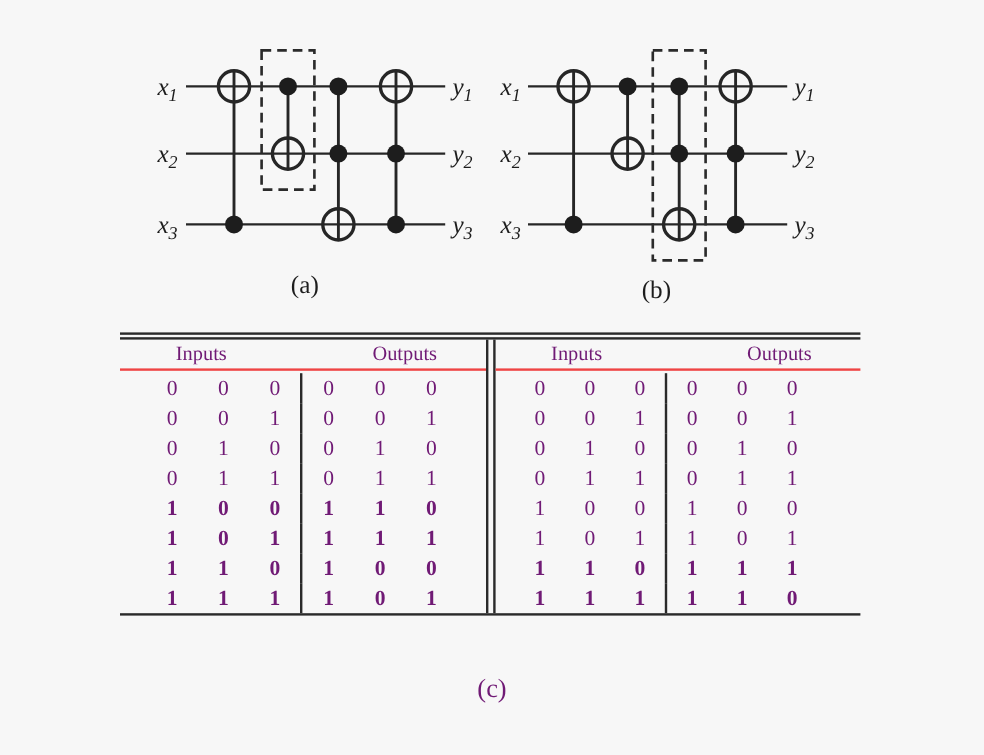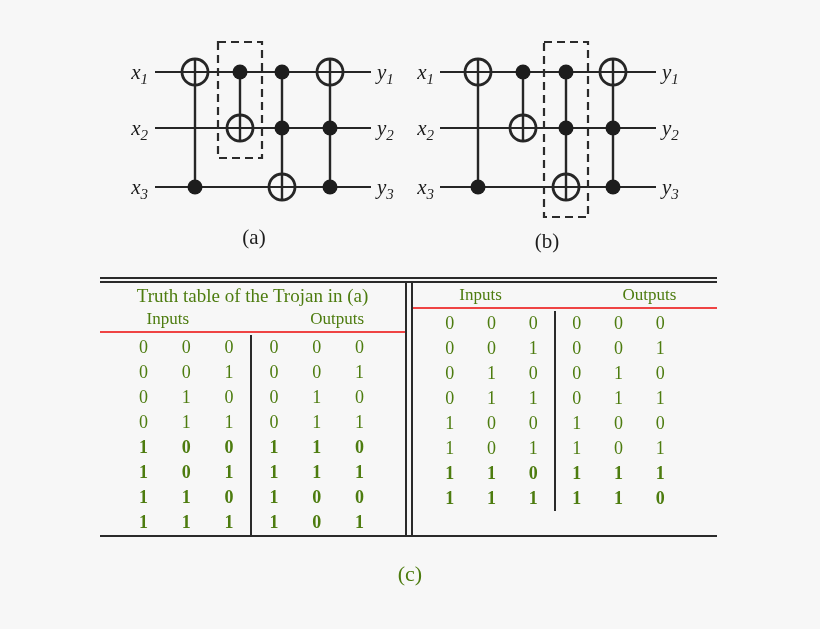--- a/index.html
+++ b/index.html
@@ -1,17 +1,17 @@
 <!DOCTYPE html>
 <html><head>
 <meta charset="utf-8">
 <style>
   html,body{margin:0;padding:0;background:#f7f7f7;}
   .page{position:relative;width:820px;height:629px;background:#f7f7f7;
-        font-family:"Liberation Serif","DejaVu Serif",serif;color:#4d7c0f;overflow:hidden;}
+        font-family:"Liberation Serif","DejaVu Serif",serif;color:#701a75;overflow:hidden;}
   #circuit-svg{position:absolute;left:0;top:0;}
   .wire{stroke:#262626;stroke-width:2;}
   .conn{stroke:#262626;stroke-width:2.4;}
   .ctrl{fill:#1d1d1d;stroke:none;}
   .targ{fill:none;stroke:#262626;stroke-width:2.8;}
   .trojan{fill:none;stroke:#2b2b2b;stroke-width:2.2;stroke-dasharray:8 5;}
   .wlab{font-family:"Liberation Serif","DejaVu Serif",serif;font-style:italic;font-size:21px;fill:#1d1d1d;}
   .sub{font-size:15px;}
   .cap{font-family:"Liberation Serif","DejaVu Serif",serif;font-size:21px;fill:#1d1d1d;}
 
@@ -91,21 +91,20 @@
         <circle cx="613" cy="128" r="7.5" class="ctrl"></circle>
         <circle cx="613" cy="187" r="7.5" class="ctrl"></circle>
         <circle cx="613" cy="72" r="13" class="targ"></circle>
         <text x="547" y="248" text-anchor="middle" class="cap">(b)</text>
       </g>
     </svg>
 
   <div class="tables">
 
     <div class="half left">
-      <div class="t-title">Truth table of the Trojan in (a)</div>
       <div class="t-subhead">
         <span>Inputs</span>
         <span>Outputs</span>
       </div>
       <div class="t-body">
           <div class="t-row">
             <span>0</span>
             <span>0</span>
             <span class="sep">0</span>
             <span>0</span>

